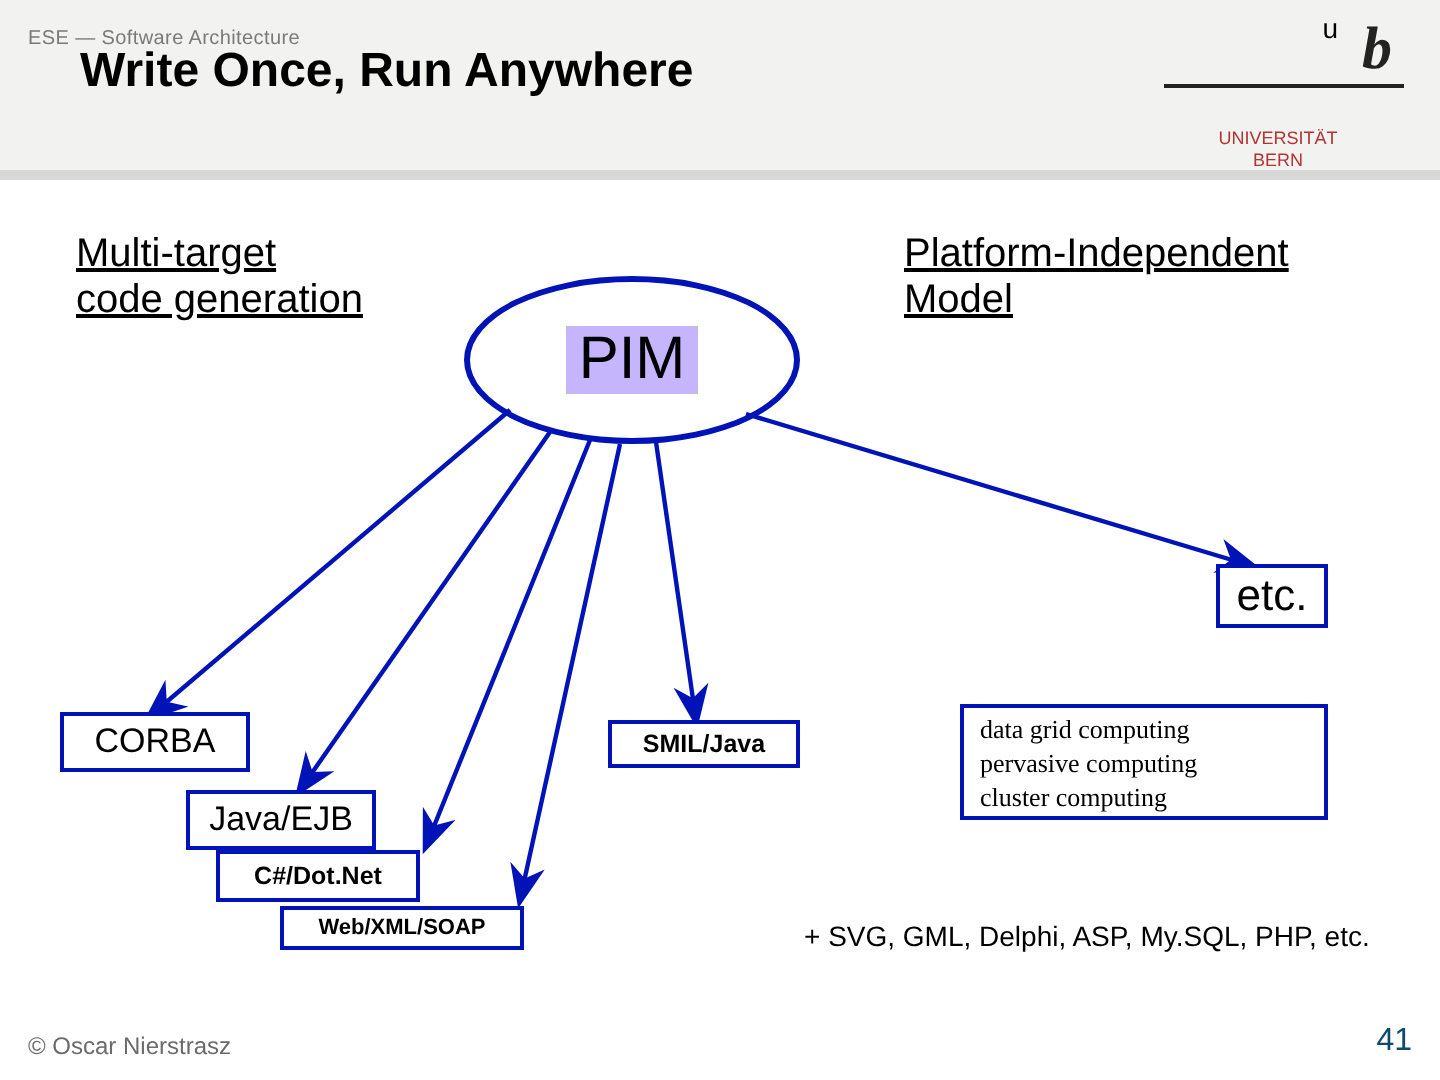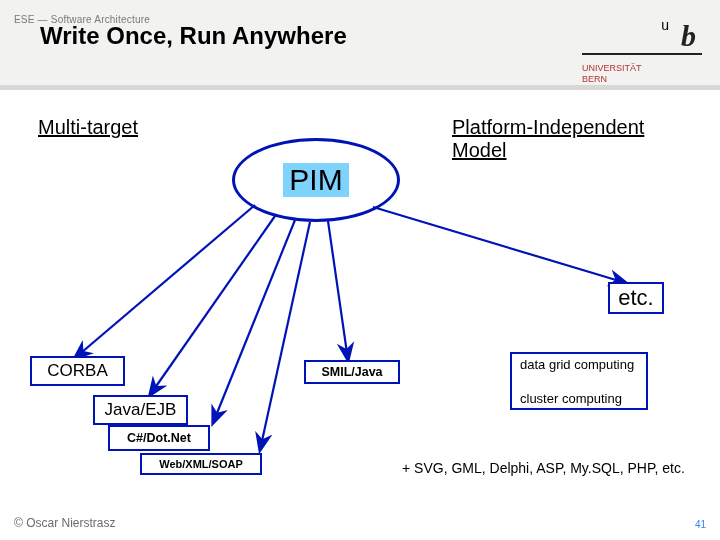--- a/index.html
+++ b/index.html
@@ -40,44 +40,43 @@
     text-align: left;
   }
   .logo-b {
     font-family: "Times New Roman", Times, serif;
     font-style: italic;
     font-weight: 700;
     font-size: 30px;
     color: #222;
     text-align: right;
     padding-right: 6px;
-    margin-top: 11px;
   }
   .logo-b sup {
     font-size: 14px;
     font-style: normal;
     font-family: Arial, sans-serif;
     font-weight: 400;
     color: #000;
     vertical-align: top;
     position: relative;
     top: -2px;
     left: -12px;
   }
   .logo-rule {
     height: 2px;
     background: #222;
     width: 120px;
   }
   .logo-uni {
-    margin-top: 8px;
+    margin-top: 20px;
     font-size: 9px;
     color: #b33333;
     line-height: 11px;
-    text-align: left;
+    text-align: center;
     padding-right: 6px;
   }
   .sub-left {
     position: absolute;
     left: 38px; top: 116px;
     font-size: 20px;
     line-height: 23px;
     color: #000;
     text-decoration: underline;
   }
@@ -96,21 +95,21 @@
     border: 3px solid #0013b7;
     border-radius: 50%;
     display: flex;
     align-items: center;
     justify-content: center;
     box-sizing: border-box;
   }
   .pim-text {
     font-size: 30px;
     color: #000;
-    background: #7dd3fc;
+    background: #c4b5fd;
     padding: 0 6px;
   }
   .box {
     position: absolute;
     border: 2px solid #0013b7;
     background: #fff;
     box-sizing: border-box;
     display: flex;
     align-items: center;
     justify-content: center;
@@ -129,22 +128,22 @@
   }
   .copyright {
     position: absolute;
     left: 14px; bottom: 10px;
     font-size: 12px;
     color: #6b6b6b;
   }
   .pagenum {
     position: absolute;
     right: 14px; bottom: 10px;
-    font-size: 10px;
-    color: #3b82f6;
+    font-size: 16px;
+    color: #0c4a6e;
   }
   svg.arrows {
     position: absolute;
     left: 0; top: 0;
     width: 720px; height: 540px;
     pointer-events: none;
   }
 </style>
 </head>
 <body>
@@ -163,20 +162,21 @@
   </div>
   <div class="logo-rule"></div>
   <div class="logo-uni">
     <span>UNIVERSITÄT</span><br>
     <span>BERN</span>
   </div>
 </div>
 
 <div class="sub-left">
   <span>Multi-target</span><br>
+  <span>code generation</span>
 </div>
 
 <div class="sub-right">
   <span>Platform-Independent</span><br>
   <span>Model</span>
 </div>
 
 <svg class="arrows">
   <defs>
     <marker id="ah" markerWidth="10" markerHeight="10" refX="8" refY="4" orient="auto">
@@ -213,24 +213,24 @@
 </div>
 
 <div class="box small" style="left:304px; top:360px; width:96px; height:24px;">
   <span>SMIL/Java</span>
 </div>
 
 <div class="box etc" style="left:608px; top:282px; width:56px; height:32px;">
   <span>etc.</span>
 </div>
 
-<div class="box exp" style="left:510px; top:352px; width:138px; height:58px;">
+<div class="box exp" style="left:480px; top:352px; width:184px; height:58px;font-family:Liberation Serif, serif;">
   <div>
     <span>data grid computing</span><br>
-    <br>
+    <span>pervasive computing</span><br>
     <span>cluster computing</span>
   </div>
 </div>
 
 <div class="footnote" style="left:402px; top:460px;">
   <span>+ SVG, GML, Delphi, ASP, My.SQL, PHP, etc.</span>
 </div>
 
 <div class="copyright">© Oscar Nierstrasz</div>
 <div class="pagenum">41</div>

